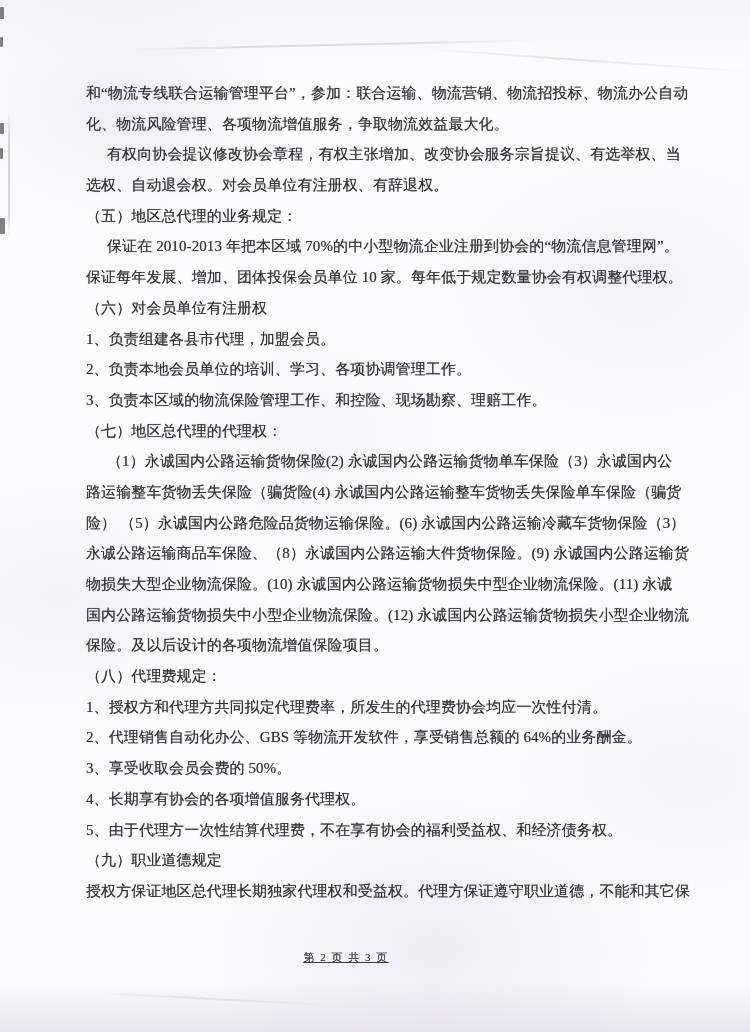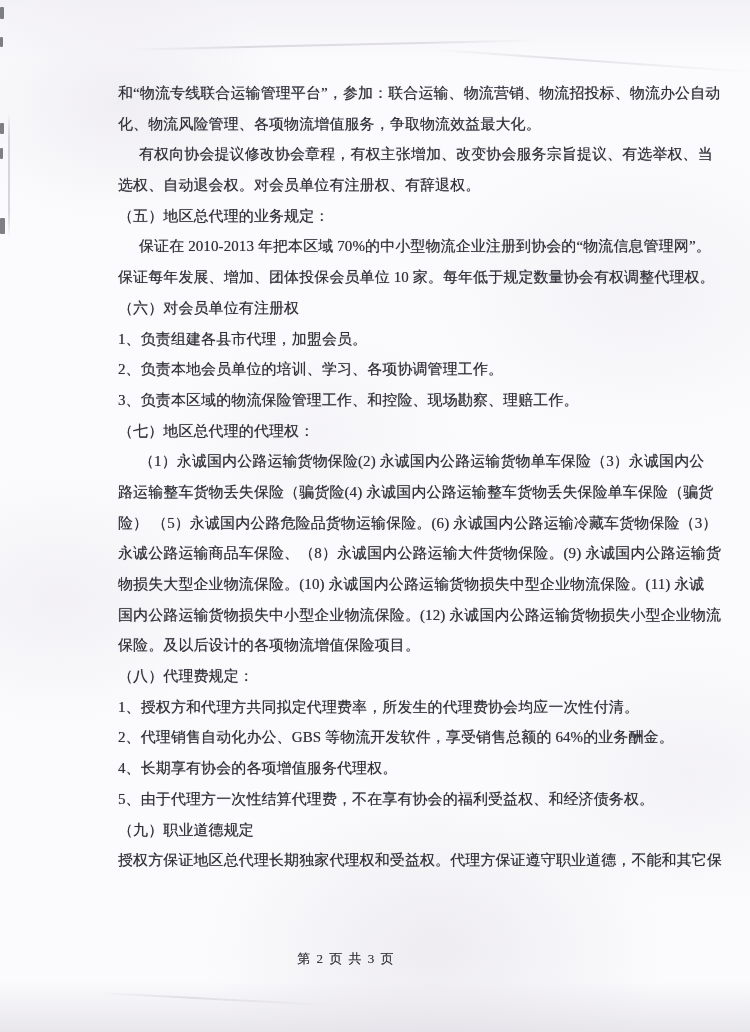--- a/index.html
+++ b/index.html
@@ -24,42 +24,42 @@
       linear-gradient(to bottom, transparent 95%, rgba(216,214,222,0.55) 100%);
     font-family: "Liberation Serif", "DejaVu Serif", serif;
   }
   .text-block {
     position: absolute;
     left: 86px;
     top: 78px;
     width: 620px;
     color: #32323a;
     text-shadow: 0 0 0.7px rgba(70,70,80,0.75);
-    margin-left: 32px;
   }
   .line {
     height: 30.7px;
     line-height: 30.7px;
     font-size: 15px;
     white-space: nowrap;
     letter-spacing: 0.1px;
   }
   .line.indent {
     padding-left: 21px;
   }
   .footer {
     position: absolute;
     left: 346px;
     top: 950px;
     transform: translateX(-50%);
-    font-size: 13px;
+    font-size: 11px;
     letter-spacing: 1.5px;
     color: #3a3a42;
     white-space: nowrap;
     text-shadow: 0 0 0.6px rgba(70,70,80,0.7);
+    text-decoration: underline;
   }
   
   .smudge {
     position: absolute;
     background: #55555e;
     border-radius: 1px;
     opacity: 0.75;
   }
   .crease-v {
     position: absolute;
@@ -128,20 +128,21 @@
       <div class="line indent">（1）永诚国内公路运输货物保险(2) 永诚国内公路运输货物单车保险（3）永诚国内公</div>
       <div class="line">路运输整车货物丢失保险（骗货险(4) 永诚国内公路运输整车货物丢失保险单车保险（骗货</div>
       <div class="line">险） （5）永诚国内公路危险品货物运输保险。(6) 永诚国内公路运输冷藏车货物保险（3）</div>
       <div class="line">永诚公路运输商品车保险、（8）永诚国内公路运输大件货物保险。(9) 永诚国内公路运输货</div>
       <div class="line">物损失大型企业物流保险。(10) 永诚国内公路运输货物损失中型企业物流保险。(11) 永诚</div>
       <div class="line">国内公路运输货物损失中小型企业物流保险。(12) 永诚国内公路运输货物损失小型企业物流</div>
       <div class="line">保险。及以后设计的各项物流增值保险项目。</div>
       <div class="line">（八）代理费规定：</div>
       <div class="line">1、授权方和代理方共同拟定代理费率，所发生的代理费协会均应一次性付清。</div>
       <div class="line">2、代理销售自动化办公、GBS 等物流开发软件，享受销售总额的 64%的业务酬金。</div>
+      <div class="line">3、享受收取会员会费的 50%。</div>
       <div class="line">4、长期享有协会的各项增值服务代理权。</div>
       <div class="line">5、由于代理方一次性结算代理费，不在享有协会的福利受益权、和经济债务权。</div>
       <div class="line">（九）职业道德规定</div>
       <div class="line">授权方保证地区总代理长期独家代理权和受益权。代理方保证遵守职业道德，不能和其它保</div>
     </div>
 
   <div class="footer">第 2 页 共 3 页</div>
 
 </div>
 

